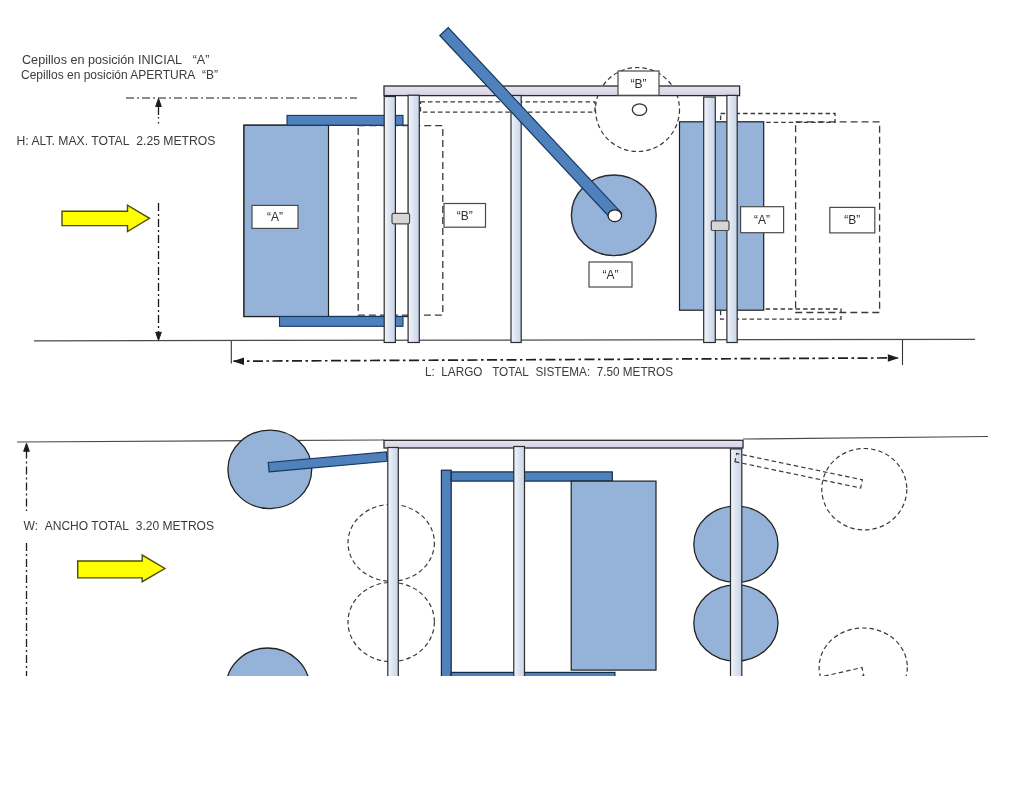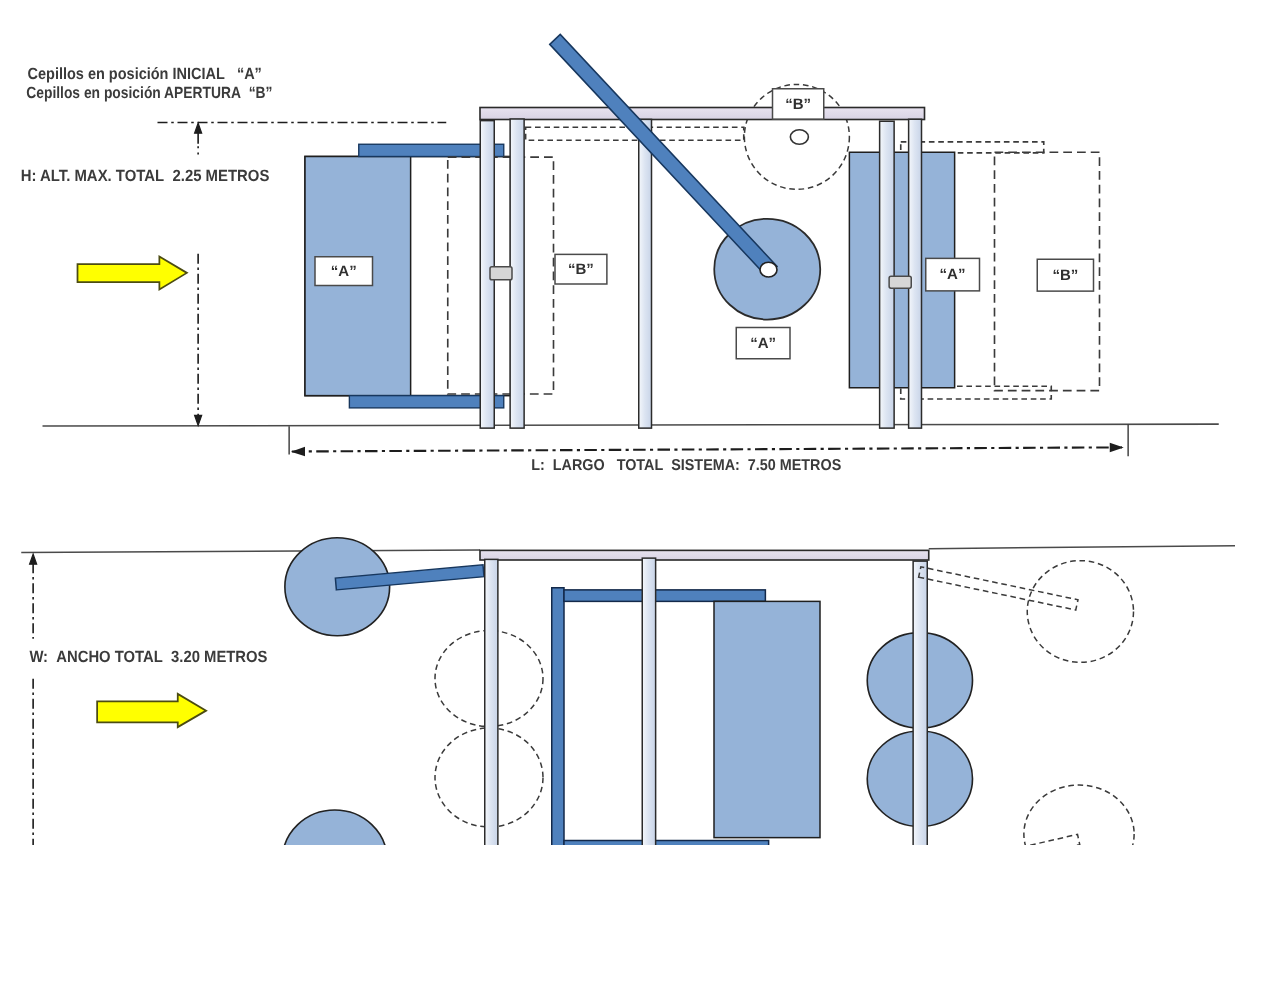--- a/index.html
+++ b/index.html
@@ -1,16 +1,16 @@
 <!DOCTYPE html>
 <html><head>
 <meta charset="utf-8">
 <style>
 html,body{margin:0;padding:0;background:#fff;}
-#page{position:relative;width:1024px;height:676px;background:#fff;overflow:hidden;font-weight:bold;}
+#page{position:relative;width:1024px;height:676px;background:#fff;overflow:hidden;}
 svg{position:absolute;top:0;left:0;}
 text{font-family:"Liberation Sans",sans-serif;fill:#3b3b3b;}
 .lbl{font-size:12px;fill:#303030;}
 </style>
 </head>
 <body>
 <div id="page">
 <svg width="1024" height="791" viewBox="0 0 1024 791">
 <defs>
 <linearGradient id="postg" x1="0" y1="0" x2="1" y2="0">

